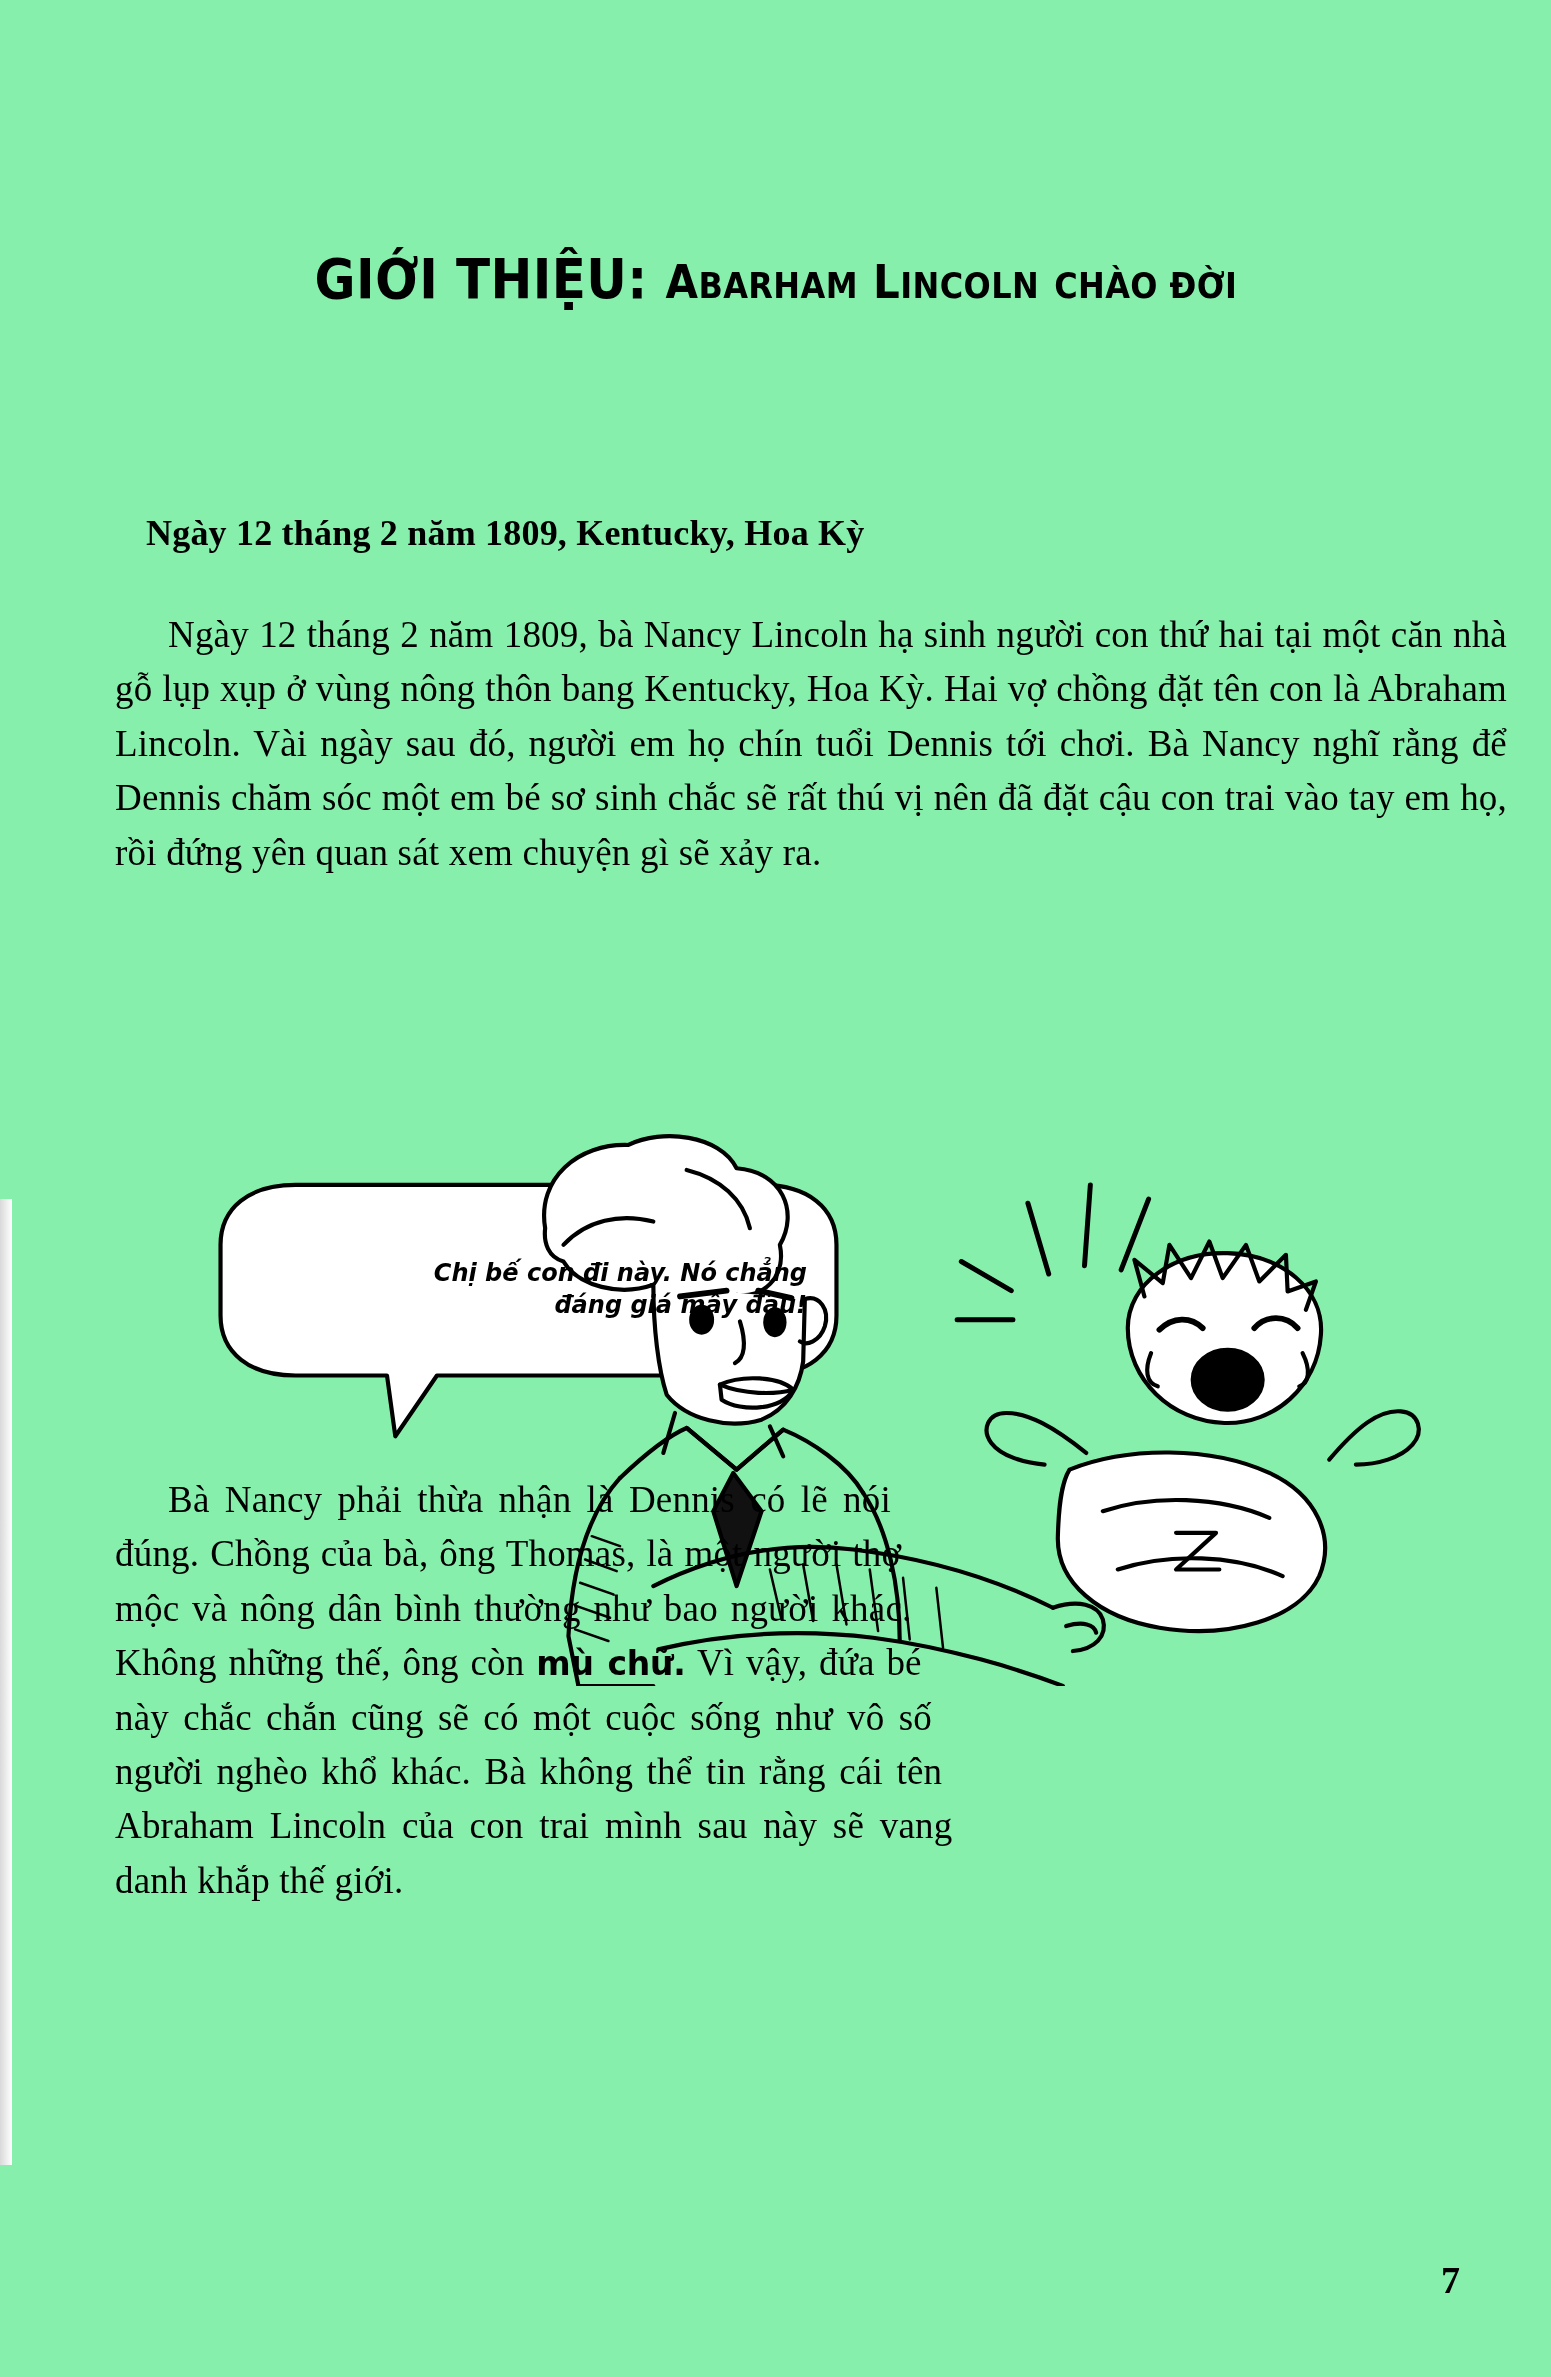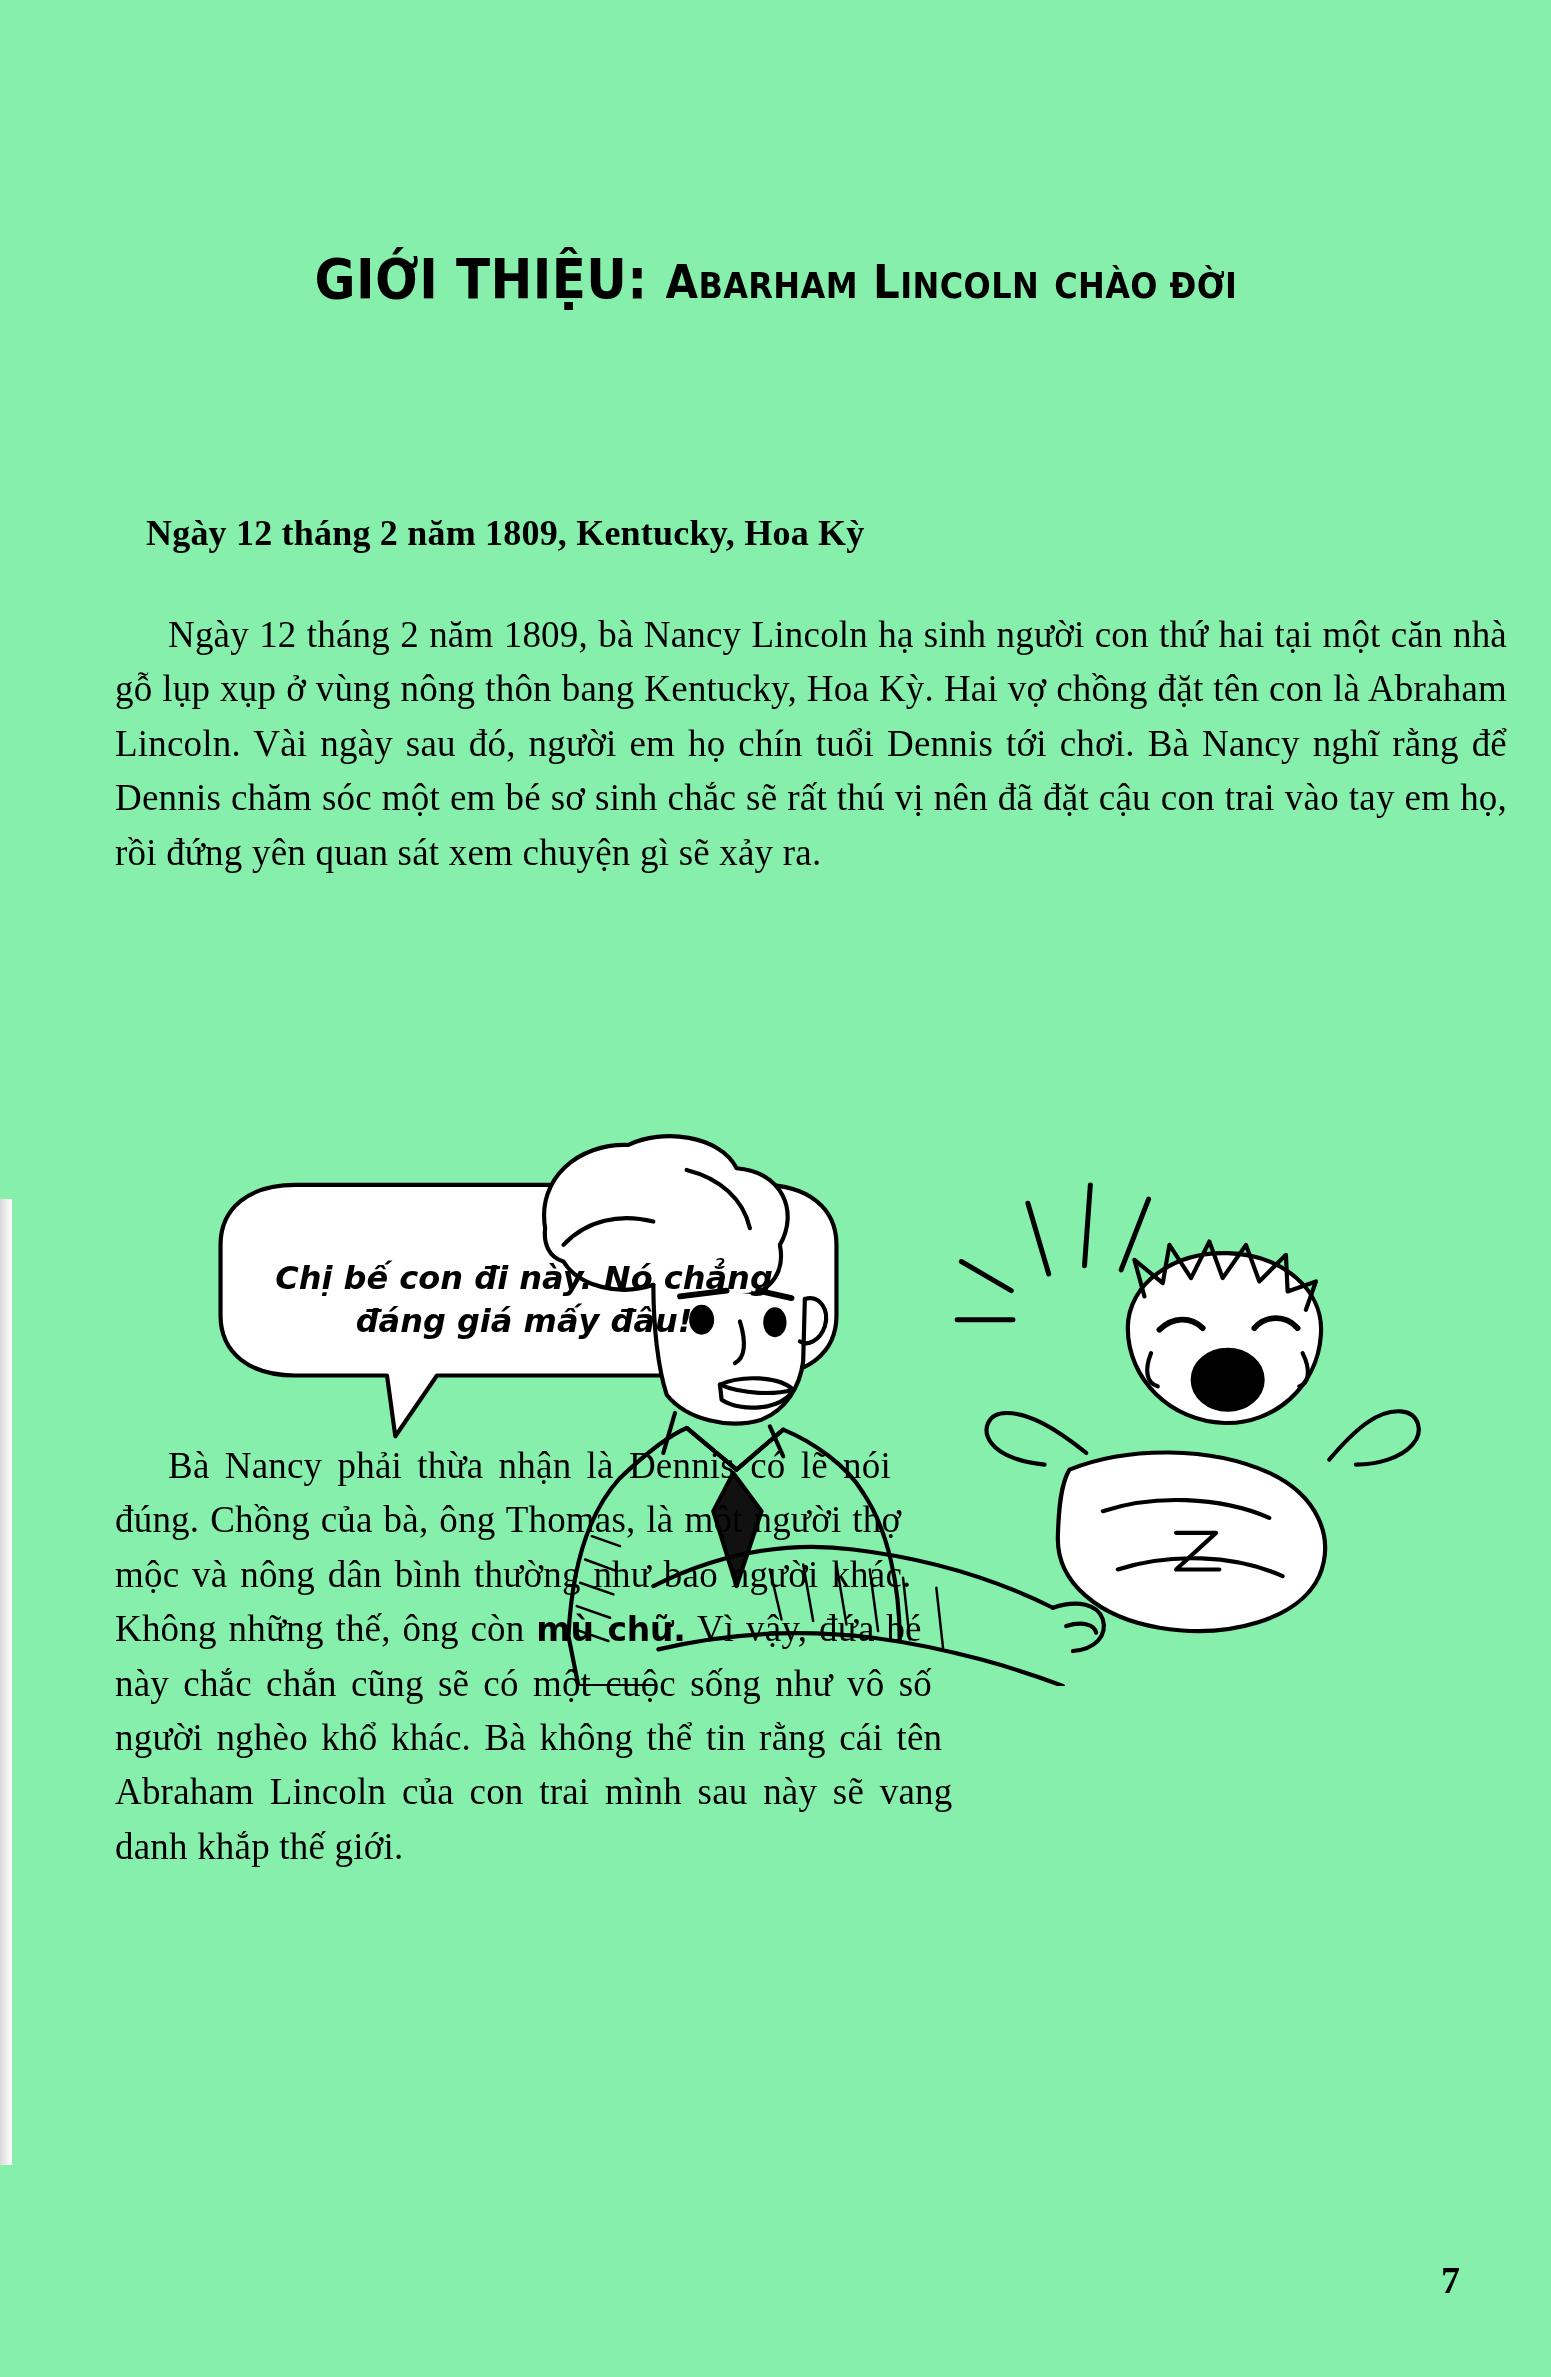--- a/index.html
+++ b/index.html
@@ -67,21 +67,21 @@
     font-weight: bold;
     font-size: 36px;
     letter-spacing: 0.2px;
     white-space: nowrap;
   }
 
   #para1 { top: 608px; }
 
   
   #para2 {
-    top: 1439px;
+    top: 1473px;
     width: 1392px;
   }
   .wrap-shape {
     float: right;
     width: 616px;
     height: 329px;
     shape-outside: polygon(0 0, 100% 0, 100% 100%, 62px 100%);
     margin: 0;
   }
 
@@ -112,25 +112,25 @@
     width: 1249px;
     height: 566px;
   }
   .illustration svg { display: block; }
 
   .bubble-text {
     position: absolute;
     left: 241px;
     top: 1257px;
     width: 566px;
-    text-align: center;
+    text-align: right;
     font-family: "DejaVu Sans", sans-serif;
     font-style: italic;
     font-weight: bold;
-    font-size: 32px;
+    font-size: 24px;
     line-height: 1.35;
     pointer-events: none;
   }
 
   
   .spine {
     position: absolute;
     left: 0;
     top: 1199px;
     width: 11.7px;

